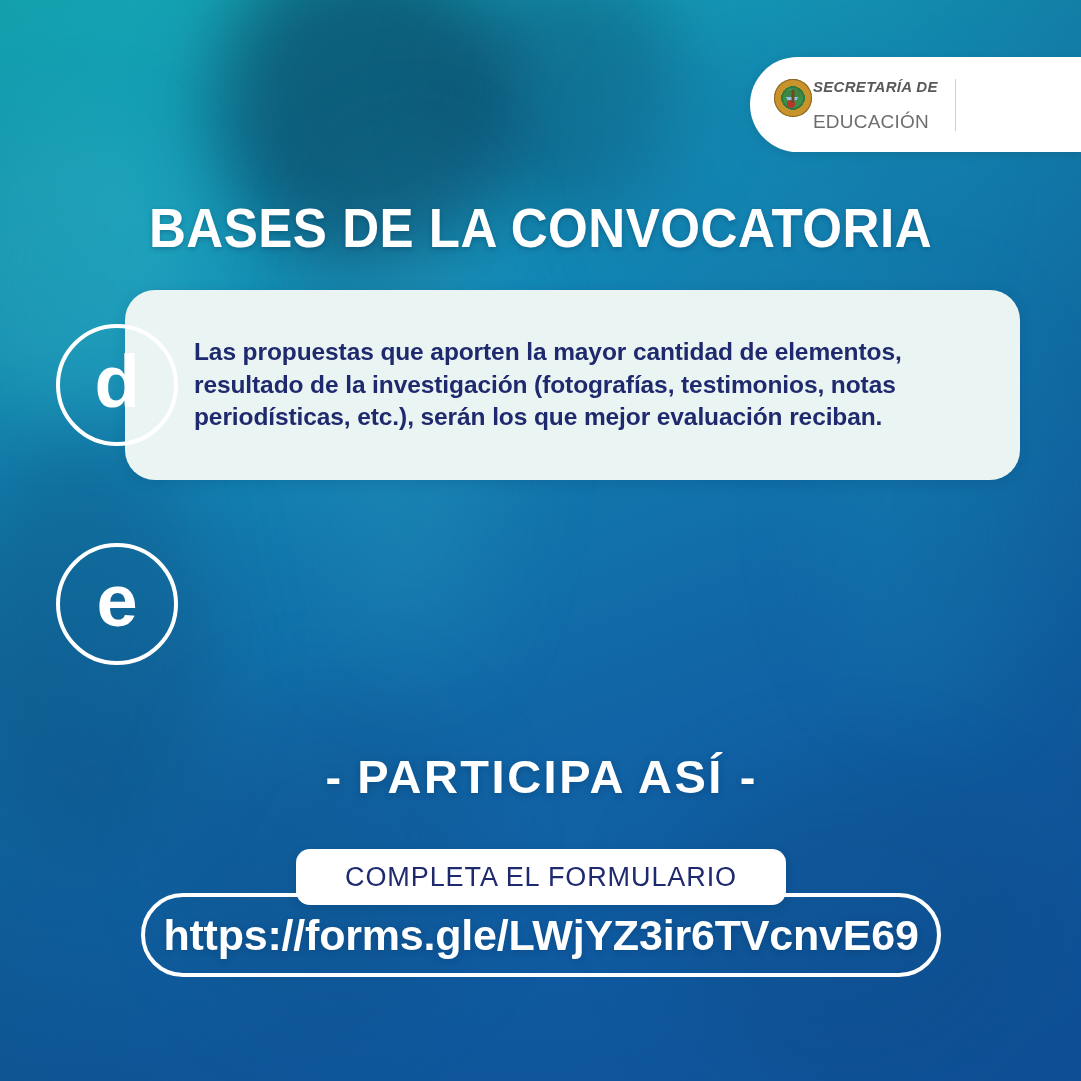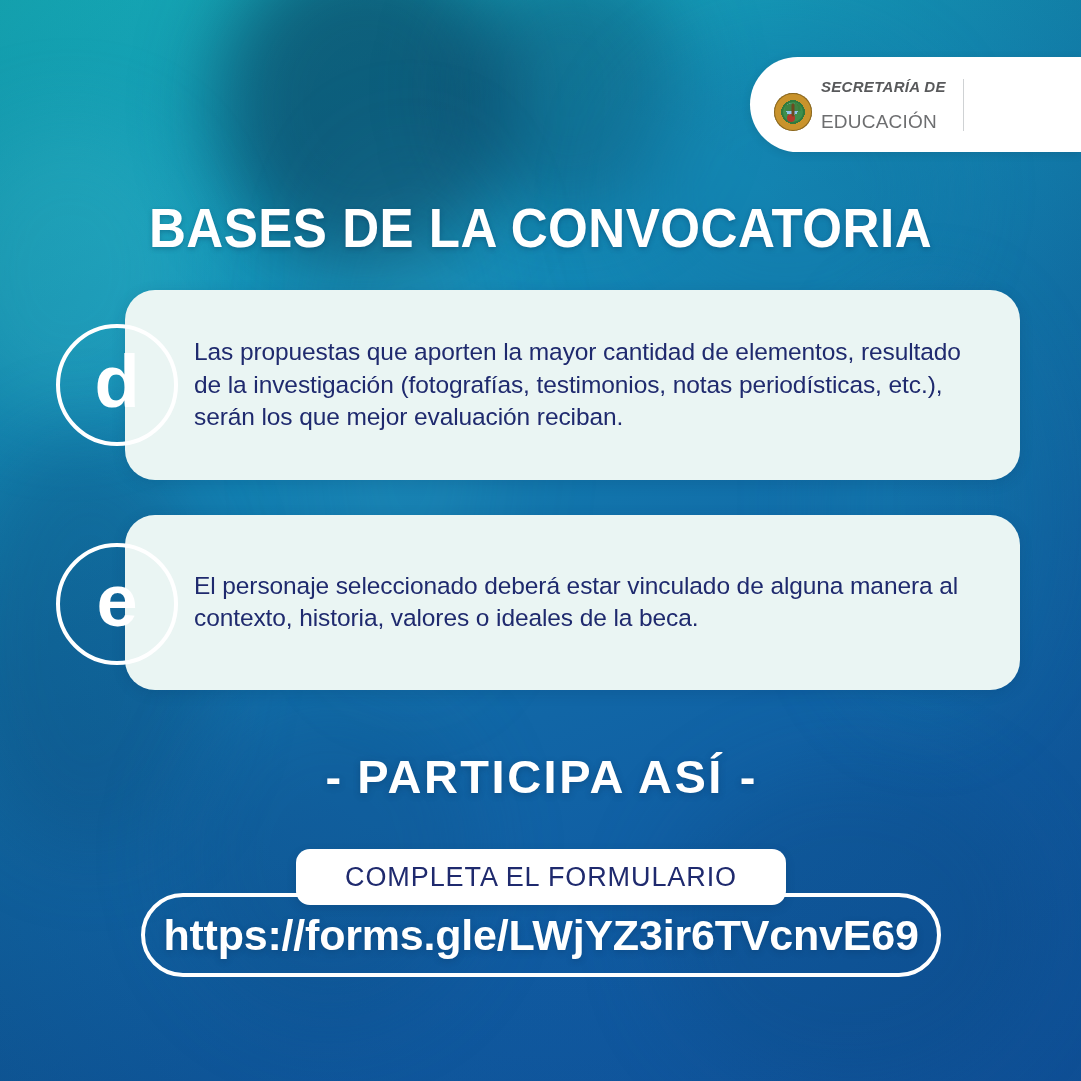--- a/index.html
+++ b/index.html
@@ -36,21 +36,21 @@
   .b9{left:820px;top:300px;width:220px;height:420px;background:rgba(20,130,175,.22);}
   .vign{position:absolute;inset:0;background:radial-gradient(ellipse at 50% 45%, rgba(0,0,0,0) 45%, rgba(5,45,85,.22) 100%);}
 
   
   .header-pill{
     position:absolute;left:750px;top:57px;width:331px;height:95px;
     background:#ffffff;border-radius:48px 0 0 48px;
     display:flex;align-items:center;gap:0;
     box-shadow:0 2px 10px rgba(0,0,0,.10);
   }
-  .logo-left{display:flex;align-items:flex-end;gap:9px;padding-left:24px;}
+  .logo-left{display:flex;align-items:flex-start;gap:1px;padding-left:24px;}
   .seal{width:38px;height:38px;border-radius:50%;position:relative;flex:none;
         background:radial-gradient(circle at 50% 50%, #2f7a3e 0 44%, #c9932c 44% 70%, #8a6a1f 70% 100%);
         box-shadow:inset 0 0 0 1px rgba(120,90,25,.8);}
   .seal::before{content:"";position:absolute;left:50%;top:52%;transform:translate(-50%,-50%);
         width:20px;height:20px;border-radius:50%;
         background:radial-gradient(circle at 45% 35%, #8fc4e8 0 38%, #3f8f4c 38% 100%);}
   .seal::after{content:"";position:absolute;left:50%;top:46%;transform:translate(-50%,-50%);
         width:3px;height:13px;background:#6b4a20;border-radius:2px;}
   .seal-palm{position:absolute;left:50%;top:38%;transform:translate(-50%,-50%);
         width:15px;height:8px;border-radius:50% 50% 0 0;
@@ -78,21 +78,21 @@
   
   .card{
     position:absolute;left:125px;width:895px;
     background:#eaf5f3;border-radius:30px;
     box-shadow:0 3px 14px rgba(5,45,85,.16);
   }
   .card-1{top:290px;height:190px;}
   .card-2{top:515px;height:175px;}
   .card-text{
     position:absolute;left:69px;right:32px;top:50%;transform:translateY(-50%);
-    color:#1f2a6e;font-size:24.5px;font-weight:normal;line-height:1.33;
+    color:#1f2a6e;font-size:24.5px;font-weight:bold;line-height:1.33;
     letter-spacing:-.1px;
   }
   .badge{
     position:absolute;width:122px;height:122px;border-radius:50%;
     border:4px solid #ffffff;box-sizing:border-box;
     display:flex;align-items:center;justify-content:center;
     color:#ffffff;font-size:74px;font-weight:bold;line-height:1;
     padding-bottom:6px;
   }
   .badge-1{left:56px;top:324px;}
@@ -156,23 +156,20 @@
     <div class="logo-div"></div>
   </div>
 
   <div class="title">BASES DE LA CONVOCATORIA</div>
 
   <div class="card card-1">
     <div class="card-text">Las propuestas que aporten la mayor cantidad de elementos, resultado de la investigación (fotografías, testimonios, notas periodísticas, etc.), serán los que mejor evaluación reciban.</div>
   </div>
   <div class="badge badge-1">d</div>
 
-  <div class="card card-2">
-    <div class="card-text">El personaje seleccionado deberá estar vinculado de alguna manera al contexto, historia, valores o ideales de la beca.</div>
-  </div>
   <div class="badge badge-2">e</div>
 
   <div class="participa">
     <span class="dash">-</span><span>PARTICIPA ASÍ</span><span class="dash">-</span>
   </div>
 
   <div class="form-pill">COMPLETA EL FORMULARIO</div>
 
   <div class="url-pill">https://forms.gle/LWjYZ3ir6TVcnvE69</div>
 

